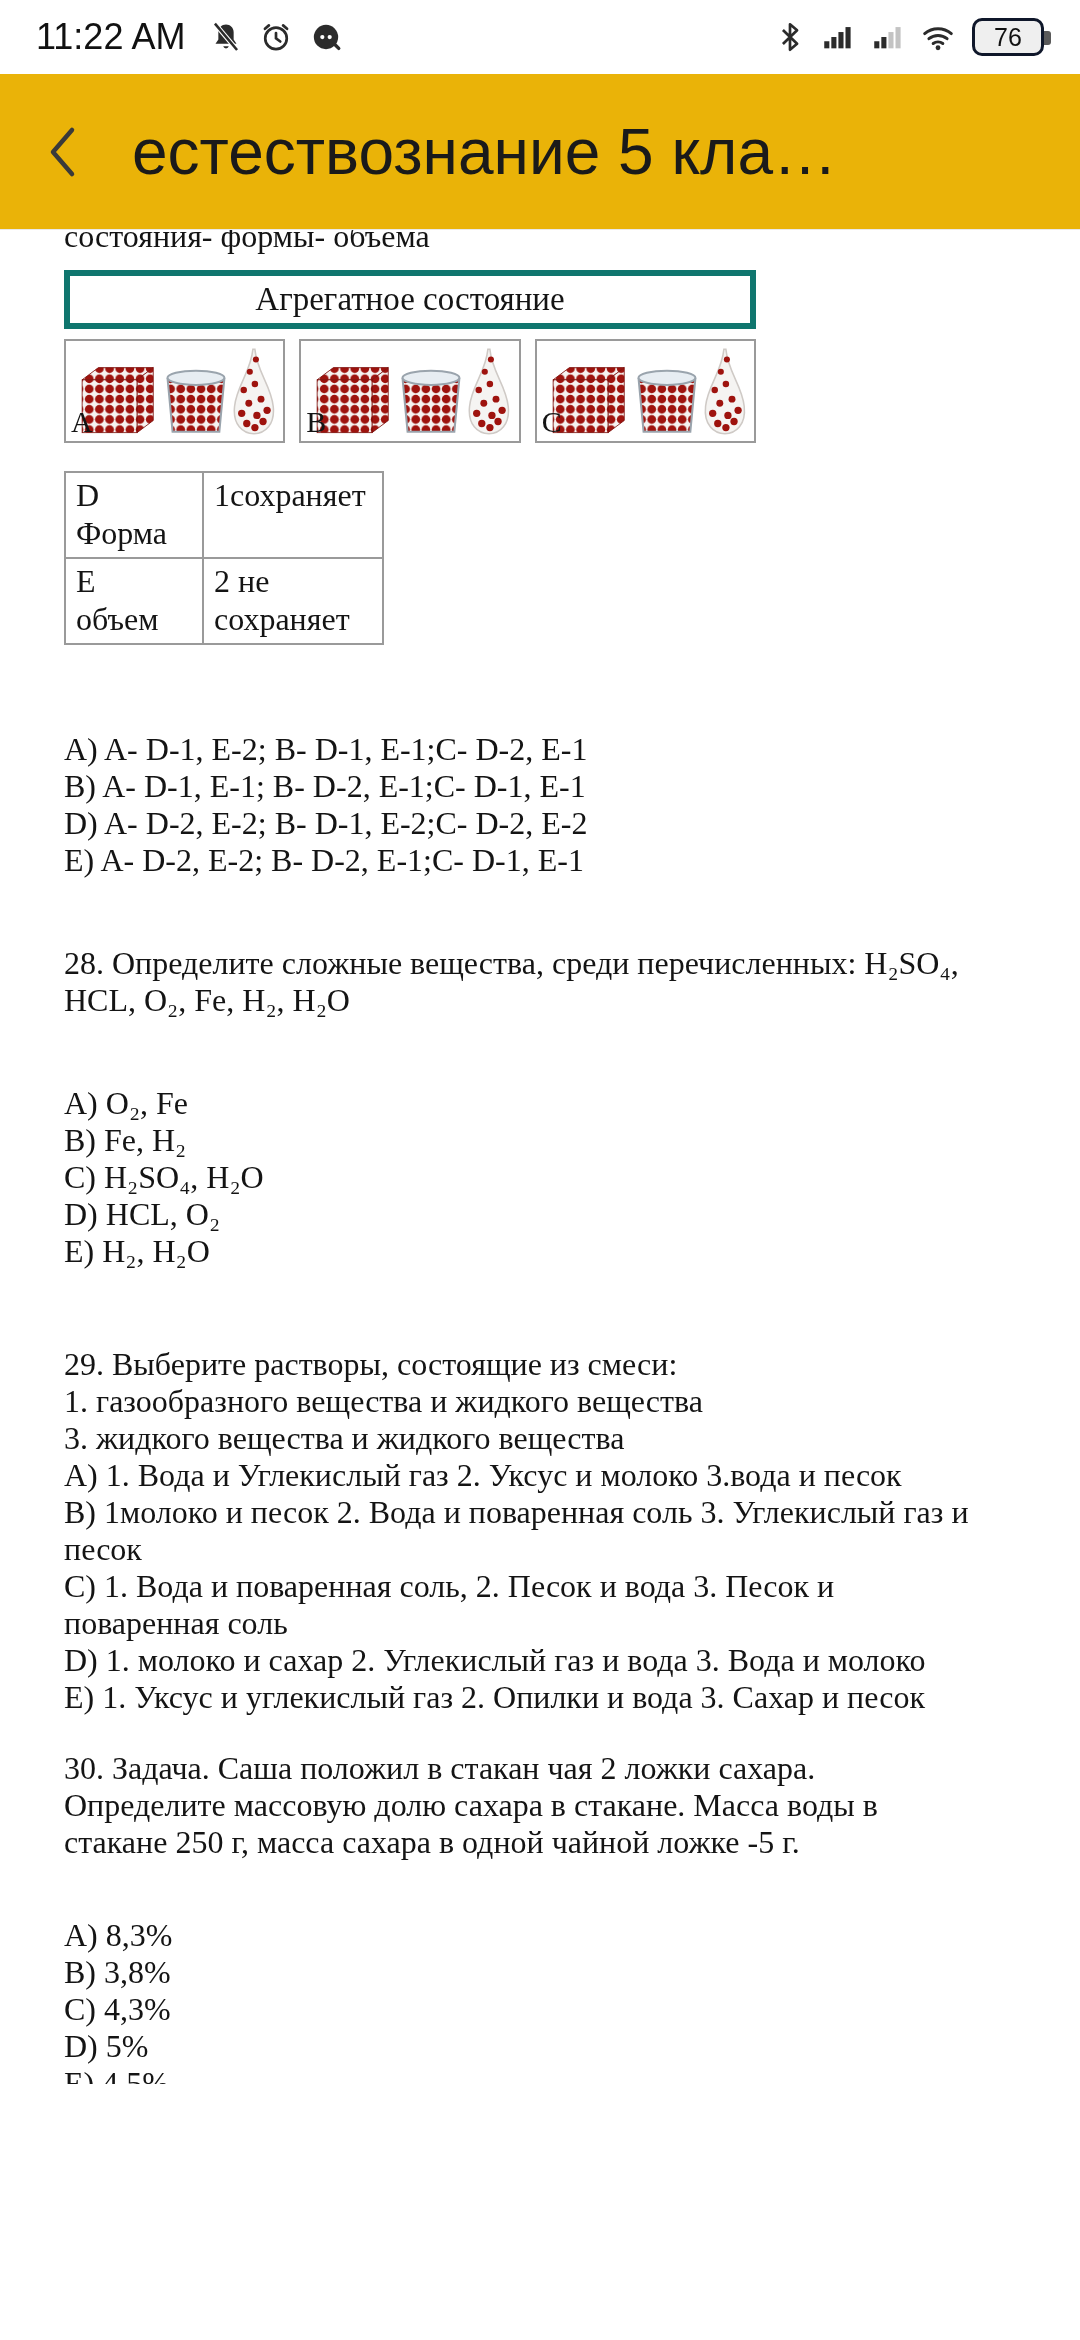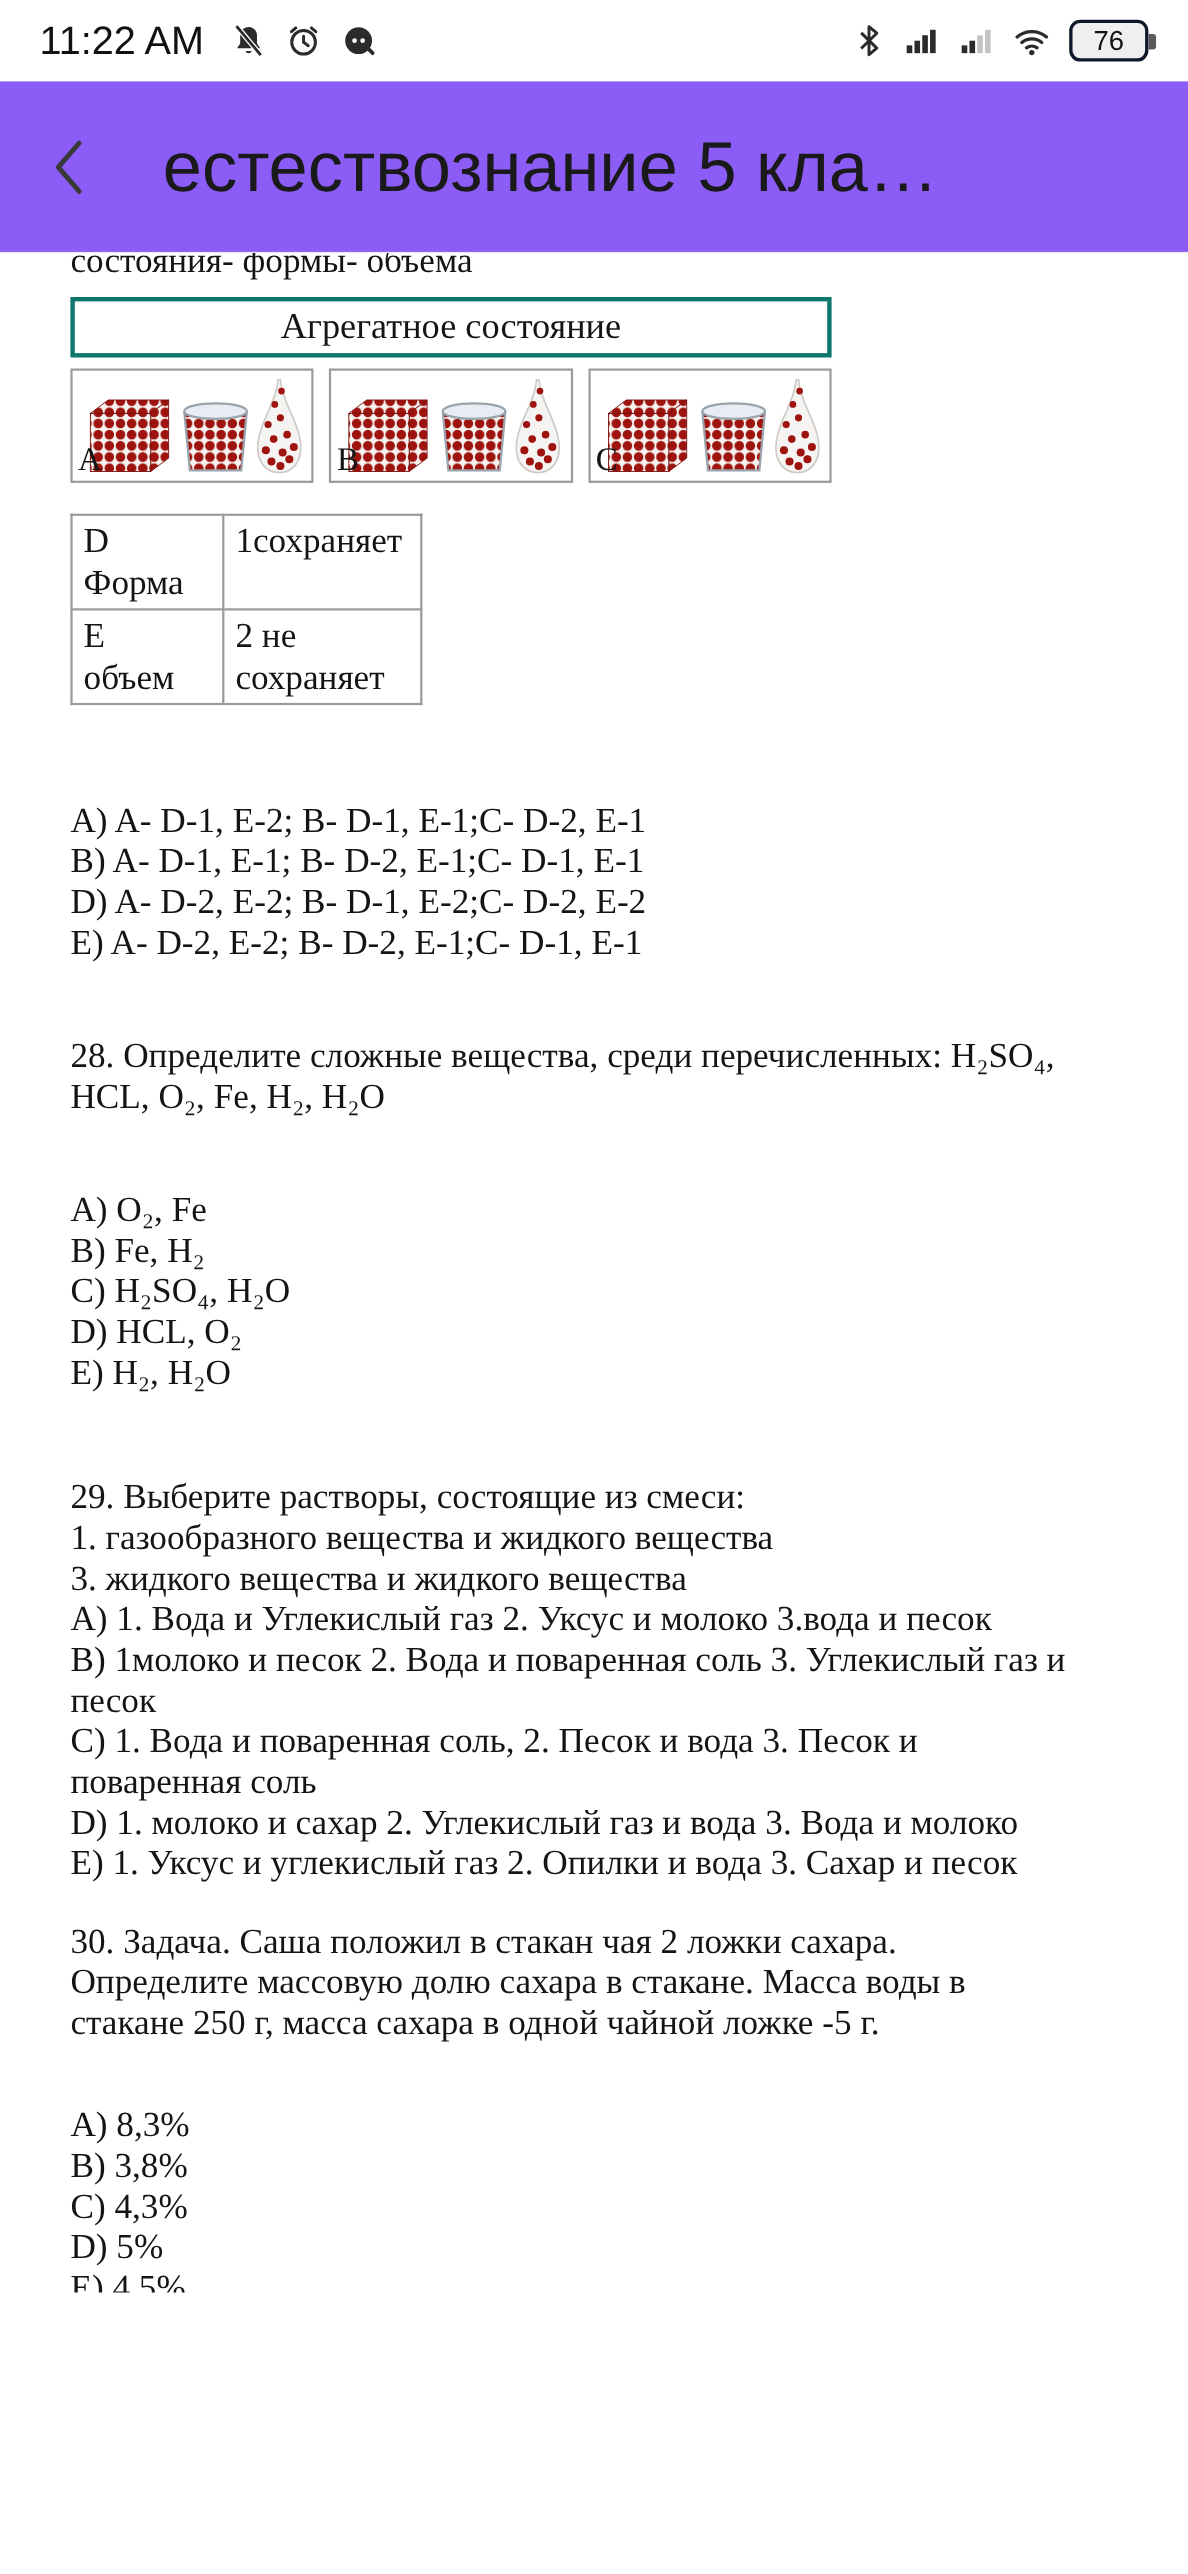--- a/index.html
+++ b/index.html
@@ -9,30 +9,30 @@
   
   .status-bar { height:74px; display:flex; align-items:center; justify-content:space-between; padding:0 36px; flex:0 0 auto; }
   .sb-left,.sb-right { display:flex; align-items:center; gap:16px; }
   .sb-time { font-size:36px; color:#111; margin-right:8px; }
   .sb-ic { display:block; }
   .battery { min-width:72px; height:38px; border:3px solid #0f172a; border-radius:10px; background:#efefef; color:#111;
              font-size:25px; display:flex; align-items:center; justify-content:center; position:relative; padding:0 6px; }
   .battery::after { content:""; position:absolute; right:-10px; top:10px; width:7px; height:14px; background:#5a5a5a; border-radius:0 3px 3px 0; }
 
   
-  .app-header { height:156px; display:flex; align-items:center; padding:0 42px; gap:64px; background:#8b5cf6; border-bottom:1px solid #e9e9e9; flex:0 0 auto; }
+  .app-header { height:156px; display:flex; align-items:center; padding:0 42px; gap:48px; background:#eab308; border-bottom:1px solid #e9e9e9; flex:0 0 auto; }
   .title { font-size:64px; color:#1a1a1a; white-space:nowrap; overflow:hidden; }
   .back-btn { display:block; cursor:pointer; }
 
   
   .doc { flex:1 1 auto; padding:0 64px; font-family:"Liberation Serif",serif; font-size:32px; line-height:37px; color:#141414; overflow:hidden; }
   .clip { height:30px; overflow:hidden; position:relative; }
   .clip span { position:absolute; left:0; bottom:5px; white-space:nowrap;margin-top:20px; }
 
-  .agg-title { margin-top:10px; width:692px; border:4px solid #0f766e; text-align:center; font-size:33px; padding:5px 0; background:#fff; }
+  .agg-title { margin-top:10px; width:692px; border:6px solid #0f766e; text-align:center; font-size:33px; padding:5px 0; background:#fff; }
   .agg-cells { margin-top:10px; width:692px; display:flex; gap:14px; }
   .agg-cell { flex:1 1 0; border:2px solid #9a9a9a; height:104px; position:relative; background:#fff; overflow:hidden; }
   .state-img { position:absolute; right:2px; top:2px; width:calc(100% - 10px); height:96px; }
   .cell-label { position:absolute; left:5px; bottom:1px; font-size:30px; }
 
   table.match { margin-top:28px; border-collapse:collapse; }
   table.match td { border:2px solid #9a9a9a; font-size:32px; line-height:38px; padding:3px 10px 5px 10px; white-space:pre-line; vertical-align:top; background:#fff; }
   td.ml { width:138px; }
   td.mr { width:180px; }
 

